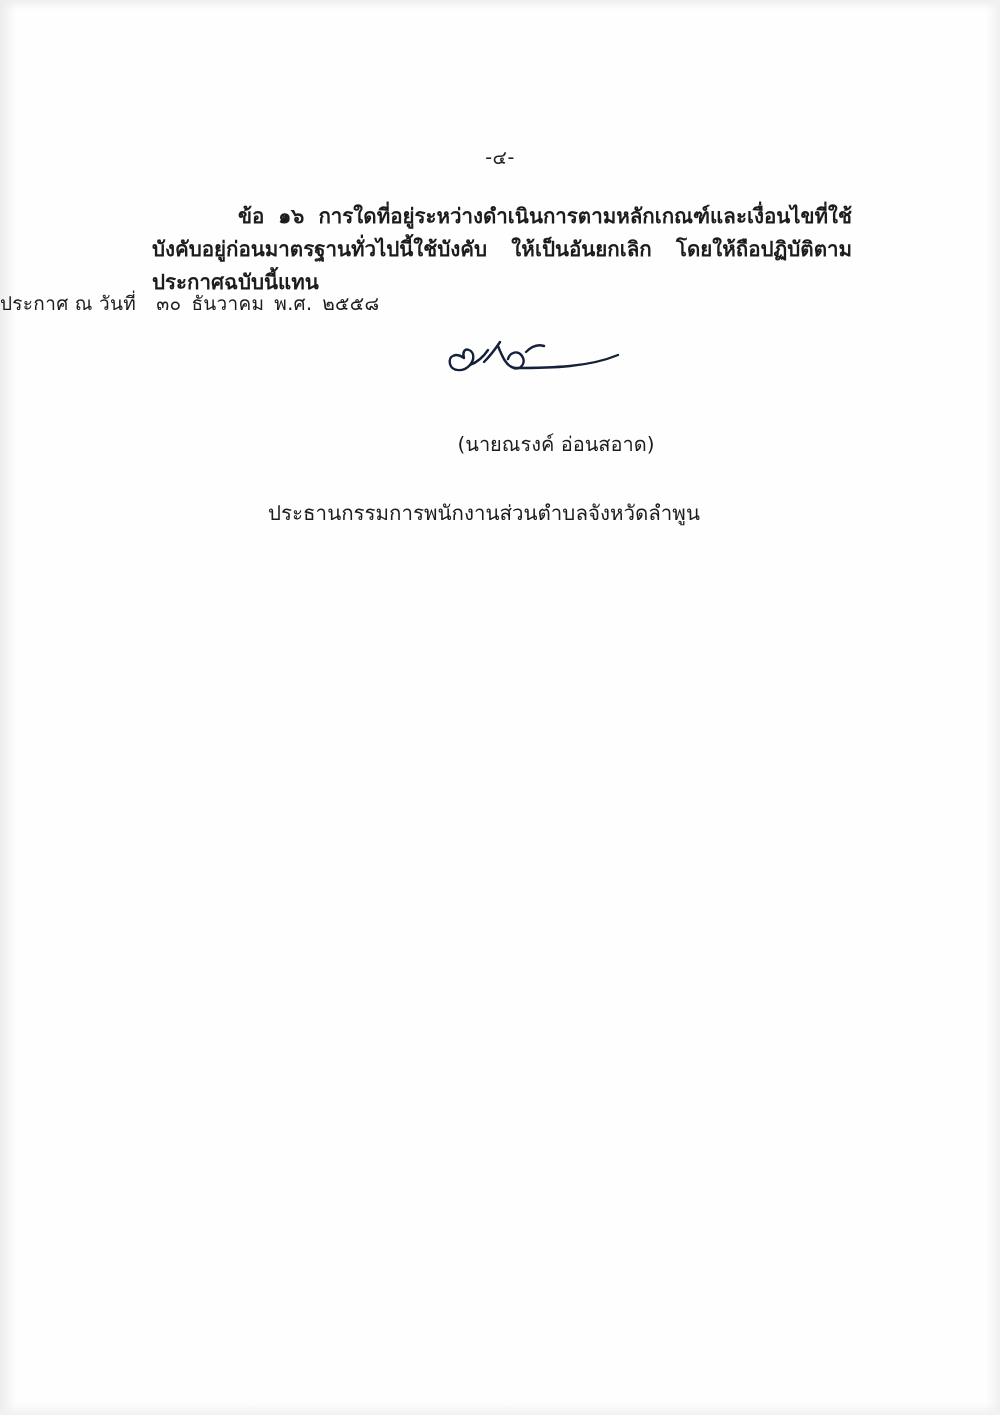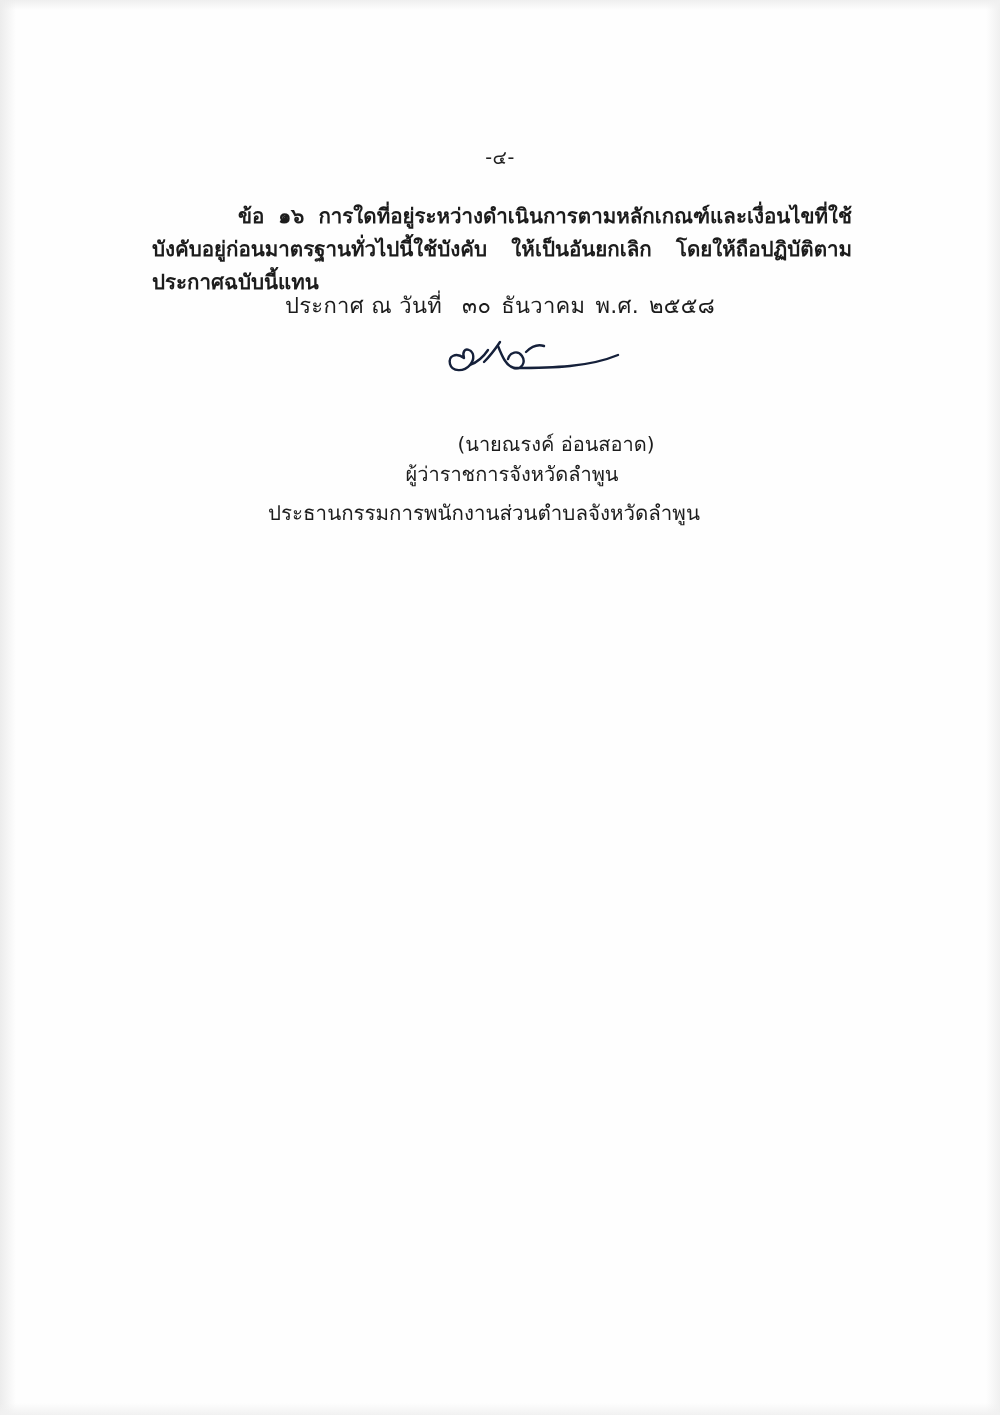--- a/index.html
+++ b/index.html
@@ -78,22 +78,22 @@
   .para .indent {
     display: inline-block;
     width: 86px;
   }
 
   .announce-line {
     position: absolute;
     top: 288px;
     left: 0;
     width: 1000px;
-    text-align: center;
-    font-size: 22px;
+    text-align: left;
+    font-size: 19px;
     color: #1c1c1c;
     letter-spacing: 0.3px;
   }
   .announce-line .sp {
     display: inline-block;
     width: 10px;
   }
 
   .signature {
     position: absolute;
@@ -162,16 +162,15 @@
         <path d="M30 33 C38 30, 44 24, 48 18"></path>
         <path d="M44 30 C50 24, 56 16, 60 10"></path>
         <path d="M58 14 C62 24, 66 34, 74 36 C82 38, 86 30, 82 24 C78 18, 70 20, 68 27"></path>
         <path d="M74 36 C90 36, 110 36, 130 34 C150 32, 166 28, 178 23"></path>
         <path d="M86 20 C92 14, 98 12, 104 14"></path>
       </g>
     </svg>
   </div>
 
   <div class="sign-name">(นายณรงค์ อ่อนสอาด)</div>
-  <div class="sign-title">ผู้ว่าราชการจังหวัดลำพูน</div>
   <div class="sign-role">ประธานกรรมการพนักงานส่วนตำบลจังหวัดลำพูน</div>
 
 </div>
 
 </body></html>

